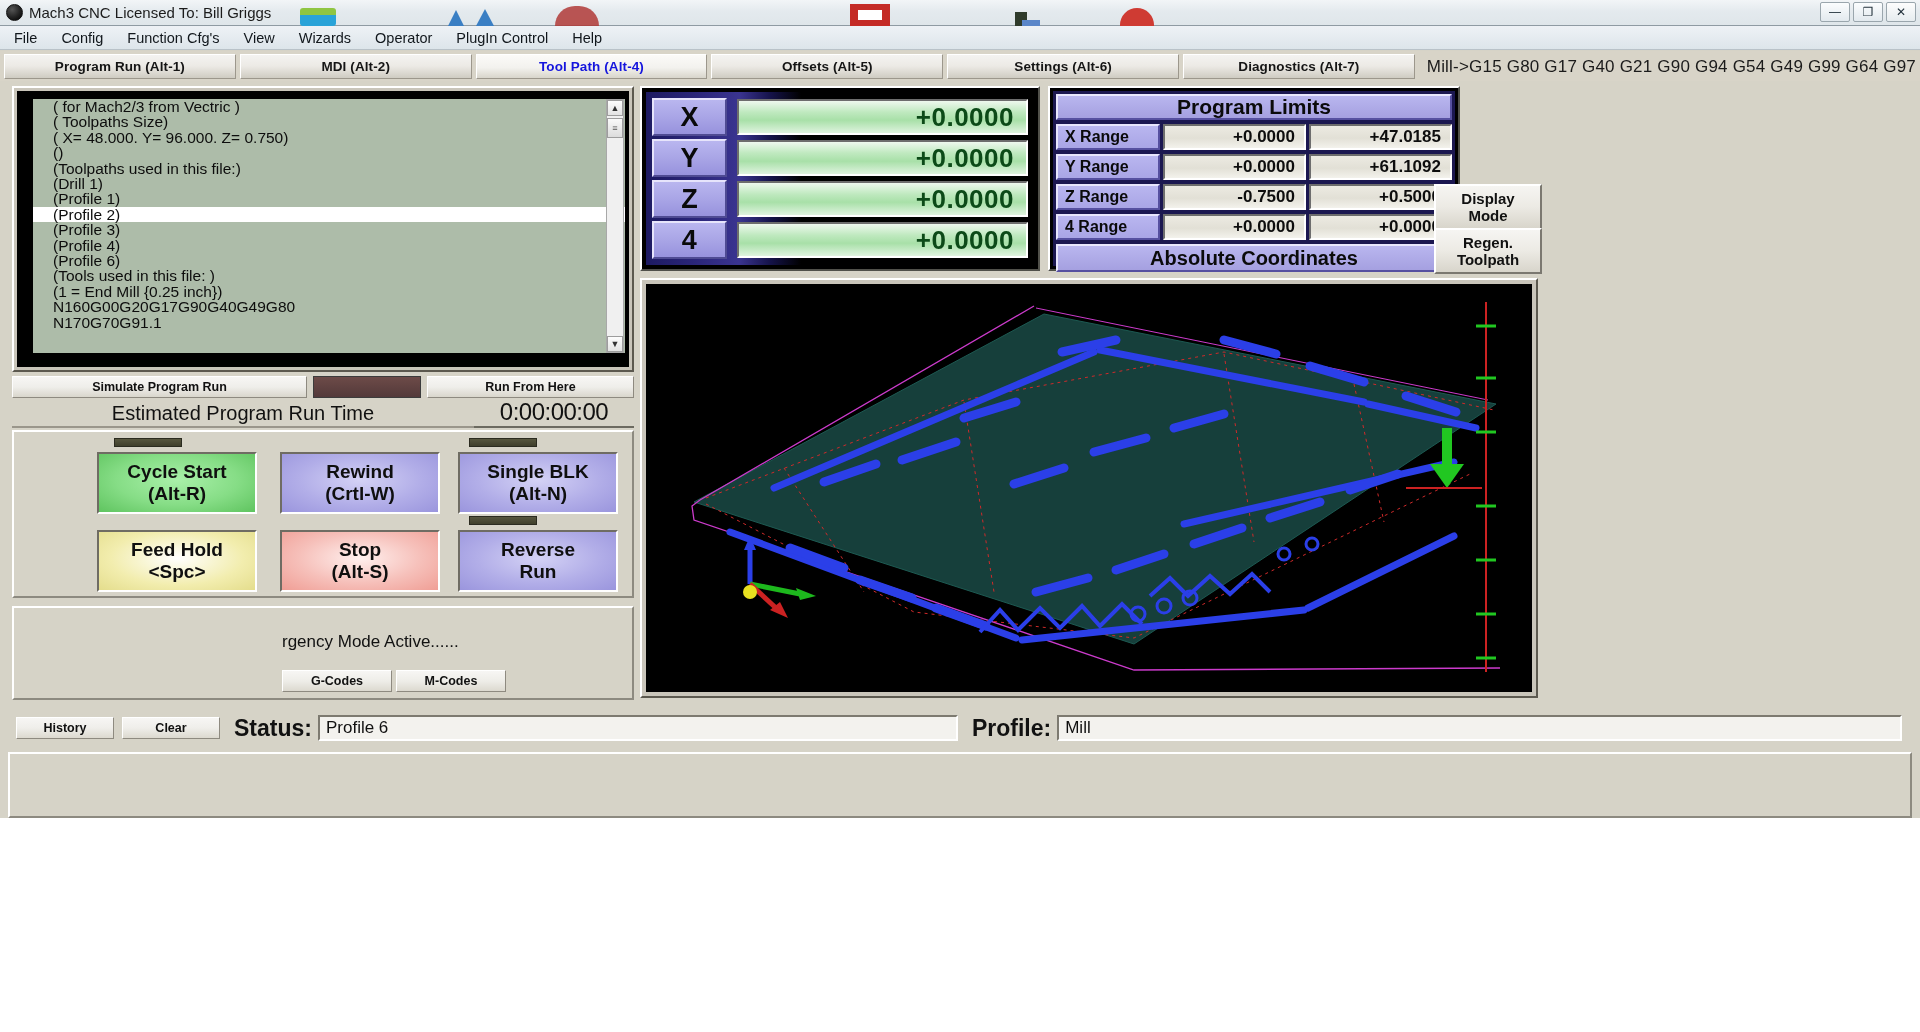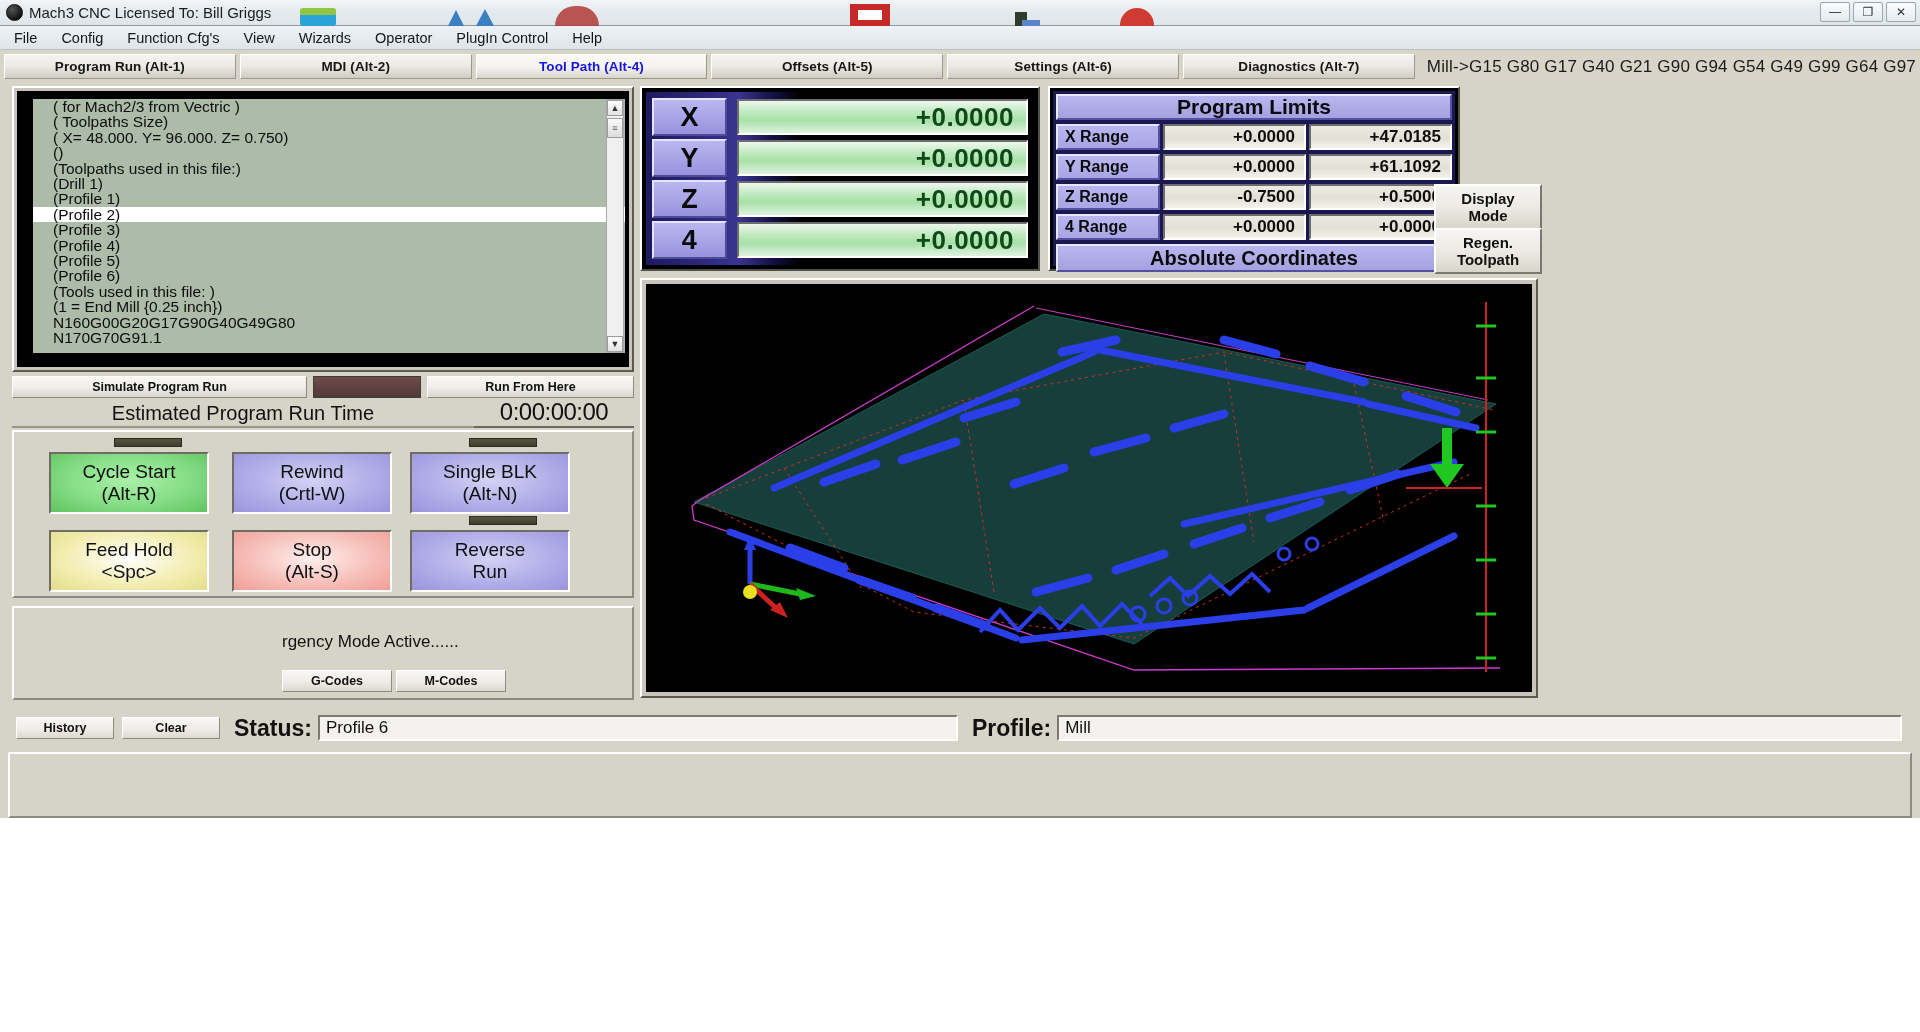--- a/index.html
+++ b/index.html
@@ -140,21 +140,21 @@
     background: #d6d3c7; border: 2px solid; border-color: #ffffff #8d8a80 #8d8a80 #ffffff;
   }
   .led {
     position: absolute; width: 68px; height: 9px;
     background: linear-gradient(to bottom,#57563f,#3f3f2c); border: 1px solid #2b2b20;
   }
   .bigbtn {
     position: absolute; width: 160px; height: 62px;
     border: 2px solid; border-color: #6f6c63 #ffffff #ffffff #6f6c63;
     display: flex; flex-direction: column; align-items: center; justify-content: center;
-    font-size: 19px; font-weight: 400; color: #0f0f0f; line-height: 22px; text-align: center;
+    font-size: 19px; font-weight: 700; color: #0f0f0f; line-height: 22px; text-align: center; margin-left: 48px;
   }
   .bb-green  { background: radial-gradient(ellipse at 50% 45%, #a9f0a9 0%, #86dd86 55%, #5fc45f 100%); }
   .bb-purple { background: radial-gradient(ellipse at 50% 45%, #d4d2f5 0%, #b2aee8 55%, #9a95dd 100%); }
   .bb-yellow { background: radial-gradient(ellipse at 50% 45%, #ffffff 0%, #f2edae 60%, #e4dd8c 100%); }
   .bb-red    { background: radial-gradient(ellipse at 50% 45%, #fff0ee 0%, #f6c0ba 55%, #f09e95 100%); }
 
   
   .resetpanel {
     position: absolute; left: 12px; top: 606px; width: 622px; height: 94px;
     background: #d6d3c7; border: 2px solid; border-color: #ffffff #8d8a80 #8d8a80 #ffffff;
@@ -346,21 +346,20 @@
         <div class="gline">( for Mach2/3 from Vectric )</div>
         <div class="gline">( Toolpaths Size)</div>
         <div class="gline">( X= 48.000. Y= 96.000. Z= 0.750)</div>
         <div class="gline">()</div>
         <div class="gline">(Toolpaths used in this file:)</div>
         <div class="gline">(Drill 1)</div>
         <div class="gline">(Profile 1)</div>
         <div class="gline sel">(Profile 2)</div>
         <div class="gline">(Profile 3)</div>
         <div class="gline">(Profile 4)</div>
-        <div class="gline">(Profile 5)</div>
         <div class="gline">(Profile 6)</div>
         <div class="gline">(Tools used in this file: )</div>
         <div class="gline">(1 = End Mill {0.25 inch})</div>
         <div class="gline">N160G00G20G17G90G40G49G80</div>
         <div class="gline">N170G70G91.1</div>
       </div>
       <div class="gscroll">
         <div class="gsb-arrow">▲</div>
         <div class="gsb-thumb">≡</div>
         <div class="gsb-spacer"></div>

